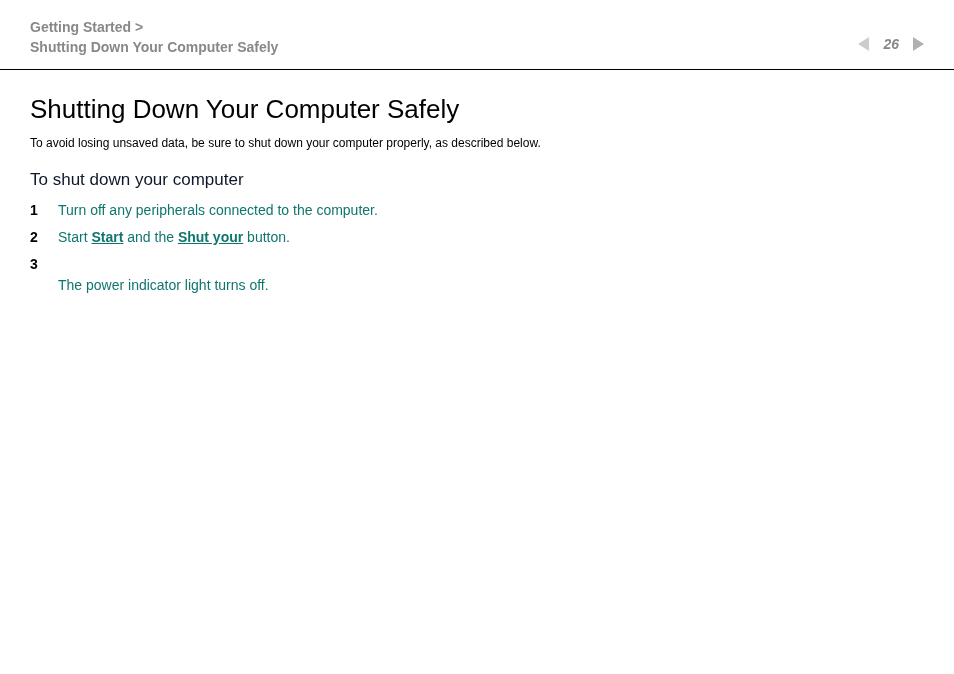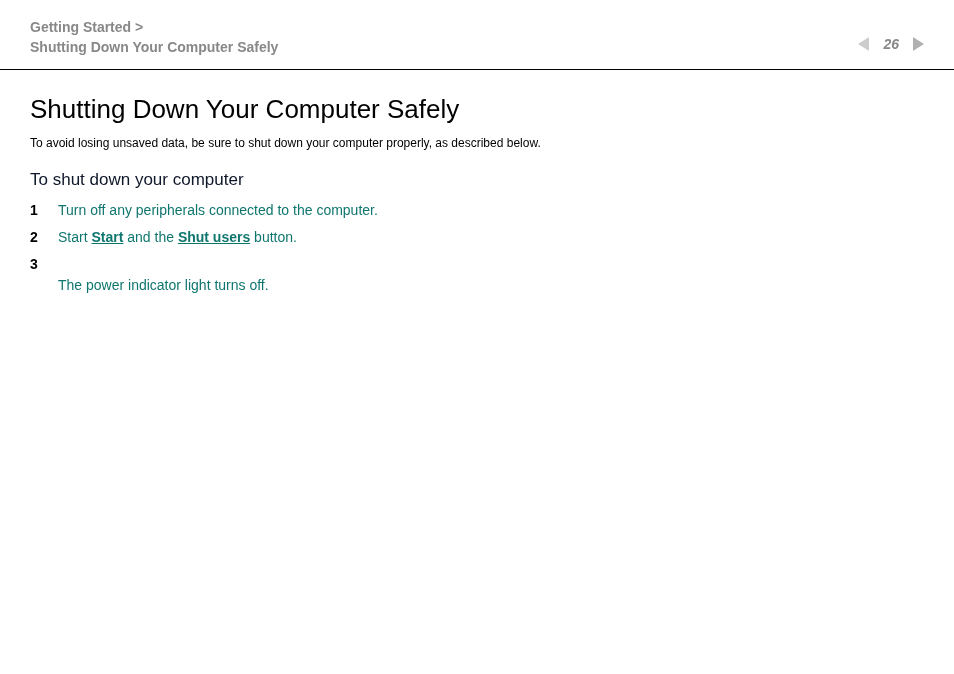--- a/index.html
+++ b/index.html
@@ -119,21 +119,21 @@
   <h2 class="section-heading">To shut down your computer</h2>
   <ol class="steps">
     <li class="step">
       <span class="step-number">1</span>
       <span class="step-text">
         <span>Turn off any peripherals connected to the computer.</span>
       </span>
     </li>
     <li class="step">
       <span class="step-number">2</span>
-      <span class="step-text"><span>Start </span><b>Start</b><span> and the </span><b>Shut users</b><span> button.</span></span>
+      <span class="step-text"><span>Start </span><b>Start</b><span> and the </span><b>Shut your</b><span> button.</span></span>
     </li>
     <li class="step">
       <span class="step-number">3</span>
       <span class="step-text">
         <br>
         <span>The power indicator light turns off.</span>
       </span>
     </li>
   </ol>
 </div>

